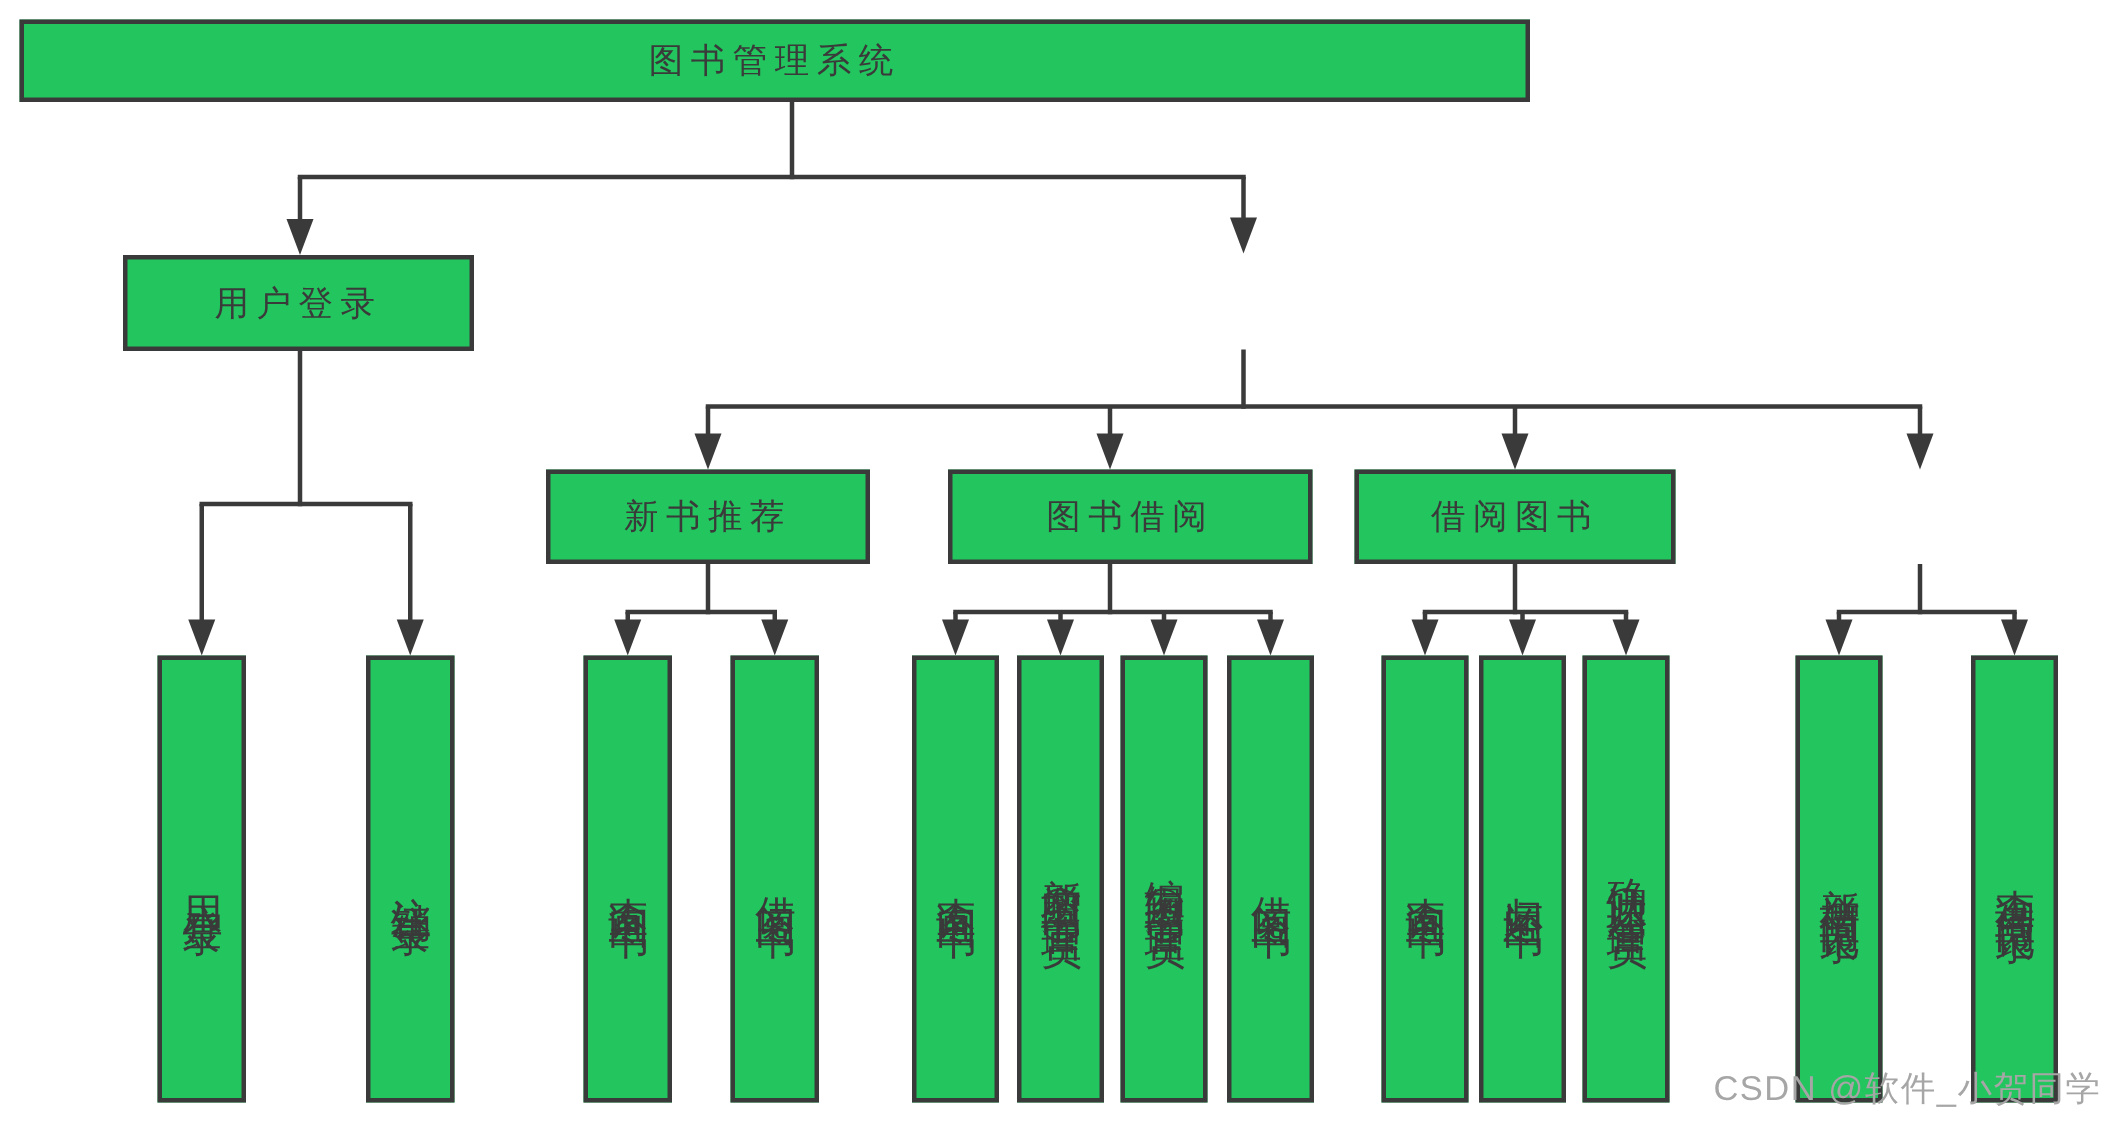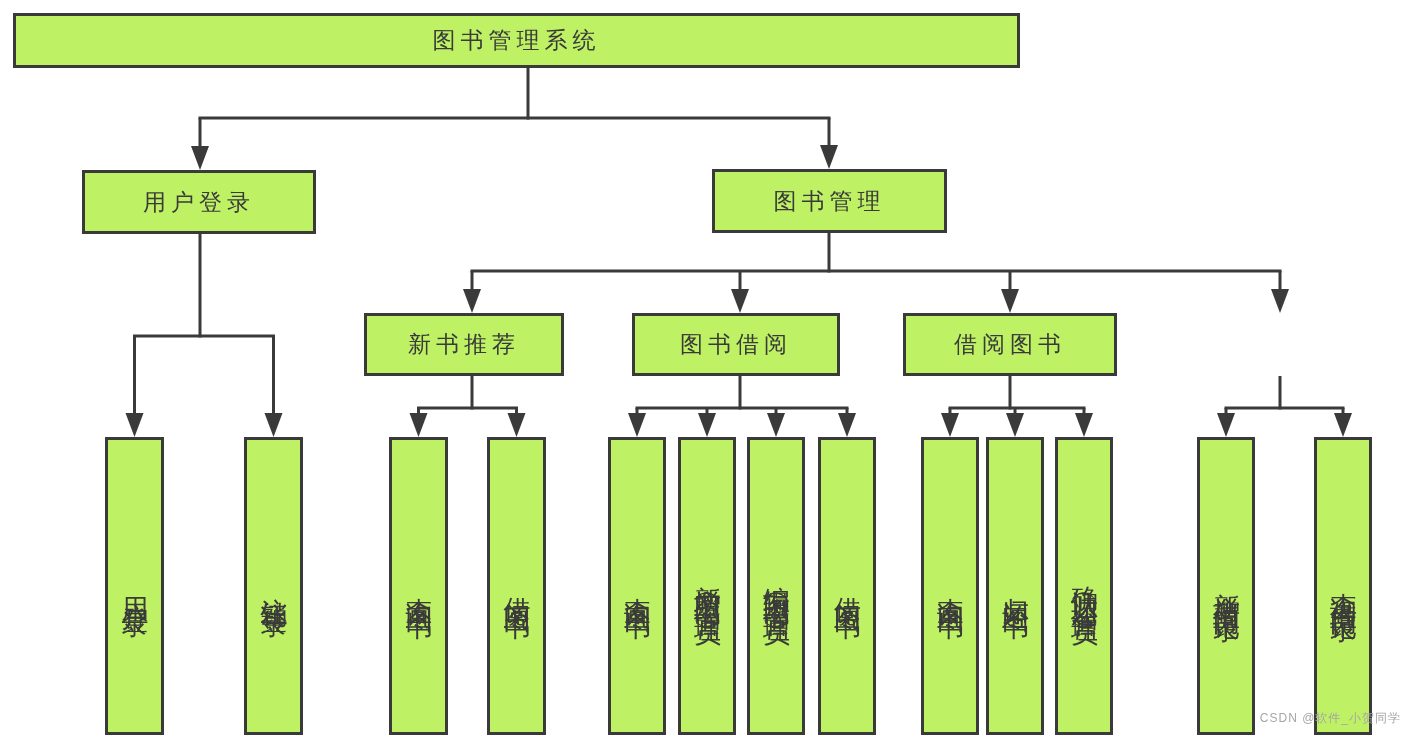--- a/index.html
+++ b/index.html
@@ -15,40 +15,40 @@
     font-family:"Liberation Sans",sans-serif;
     color:var(--text);
     overflow:hidden;
   }
   .wires{position:absolute;left:0;top:0;width:1405px;height:747px;}
   .wires line{stroke:var(--line);stroke-width:3;}
   .wires polygon{fill:var(--line);}
   .box{
     position:absolute;box-sizing:border-box;
     border:3px solid var(--line);
-    background:#bef264;
+    background:#22c55e;
     display:flex;align-items:center;justify-content:center;
     z-index:2;
   }
   .hbox{
     font-size:23px;
     letter-spacing:5px;
     white-space:nowrap;
   }
   .vbox{
     writing-mode:vertical-rl;
     text-orientation:mixed;
     font-size:27px;
     letter-spacing:5px;
     line-height:1;
   }
   .watermark{
     position:absolute;
     right:4px;top:710px;
-    font-size:12px;
+    font-size:23px;
     letter-spacing:1px;
     color:var(--wm);
     z-index:5;
     white-space:nowrap;
   }
 </style>
 </head>
 <body>
 
 <div class="canvas">
@@ -114,24 +114,23 @@
       <polygon points="1006,413 1024,413 1015,437"></polygon>
       <polygon points="1075,413 1093,413 1084,437"></polygon>
       <polygon points="1217,413 1235,413 1226,437"></polygon>
       <polygon points="1334,413 1352,413 1343,437"></polygon>
     </g>
   </svg>
 
   <div class="box hbox" style="left:13px;top:13px;width:1007px;height:55px">图书管理系统</div>
 
   <div class="box hbox" style="left:82px;top:170px;width:234px;height:64px">用户登录</div>
-  <div class="box hbox" style="left:712px;top:169px;width:235px;height:64px">图书管理</div>
 
-  <div class="box hbox" style="left:364px;top:313px;width:200px;height:63px">新书推荐</div>
-  <div class="box hbox" style="left:632px;top:313px;width:208px;height:63px">图书借阅</div>
+  <div class="box hbox" style="left:364px;top:313px;width:216px;height:63px">新书推荐</div>
+  <div class="box hbox" style="left:632px;top:313px;width:243px;height:63px">图书借阅</div>
   <div class="box hbox" style="left:903px;top:313px;width:214px;height:63px">借阅图书</div>
 
   <div class="box vbox" style="left:105px;top:437px;width:59px;height:298px">用户登录</div>
   <div class="box vbox" style="left:244px;top:437px;width:59px;height:298px">注销登录</div>
 
   <div class="box vbox" style="left:389px;top:437px;width:59px;height:298px">查询图书</div>
   <div class="box vbox" style="left:487px;top:437px;width:59px;height:298px">借阅图书</div>
 
   <div class="box vbox" style="left:608px;top:437px;width:58px;height:298px">查询图书</div>
   <div class="box vbox" style="left:678px;top:437px;width:58px;height:298px">新增图书（管理员）</div>

